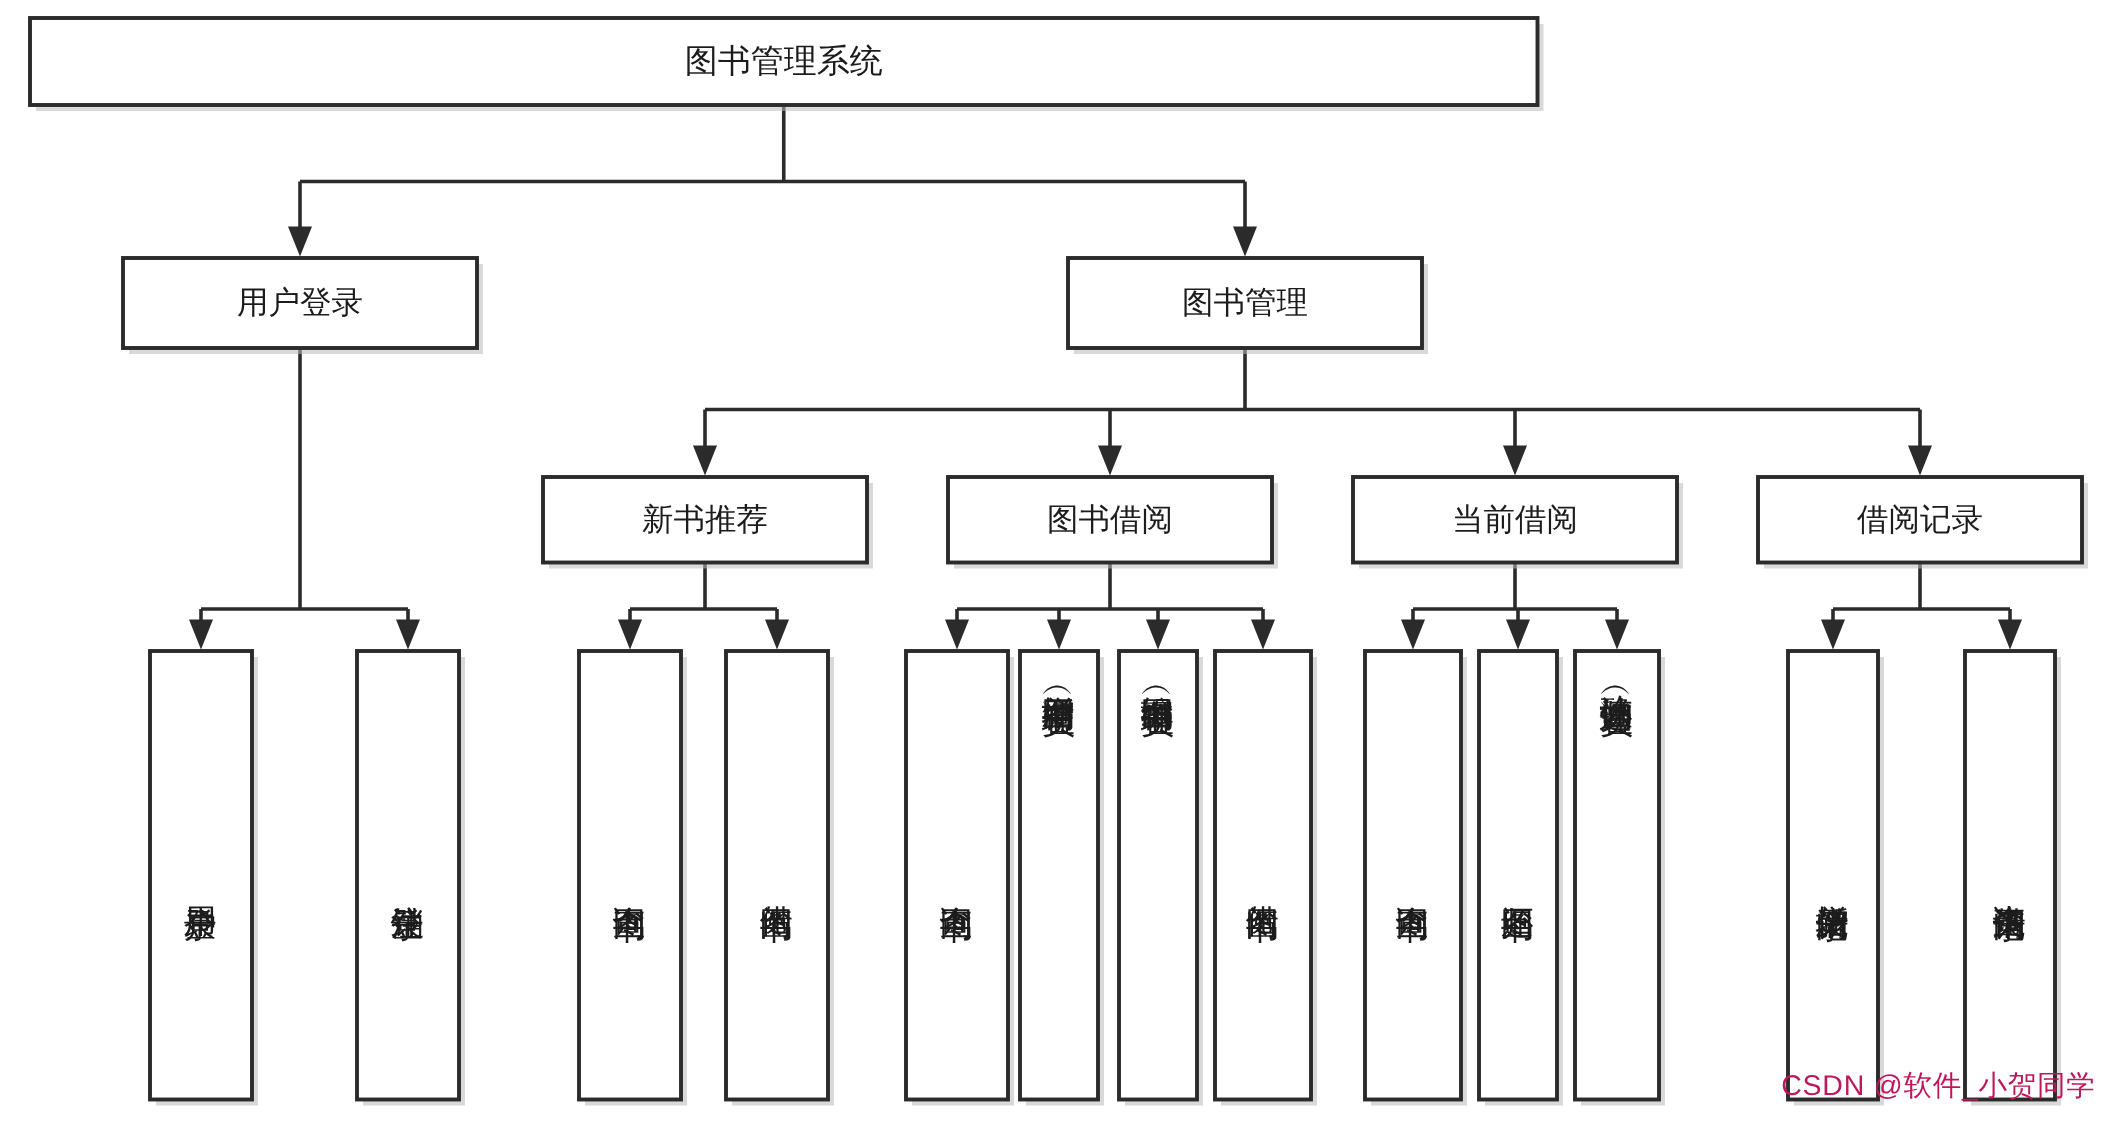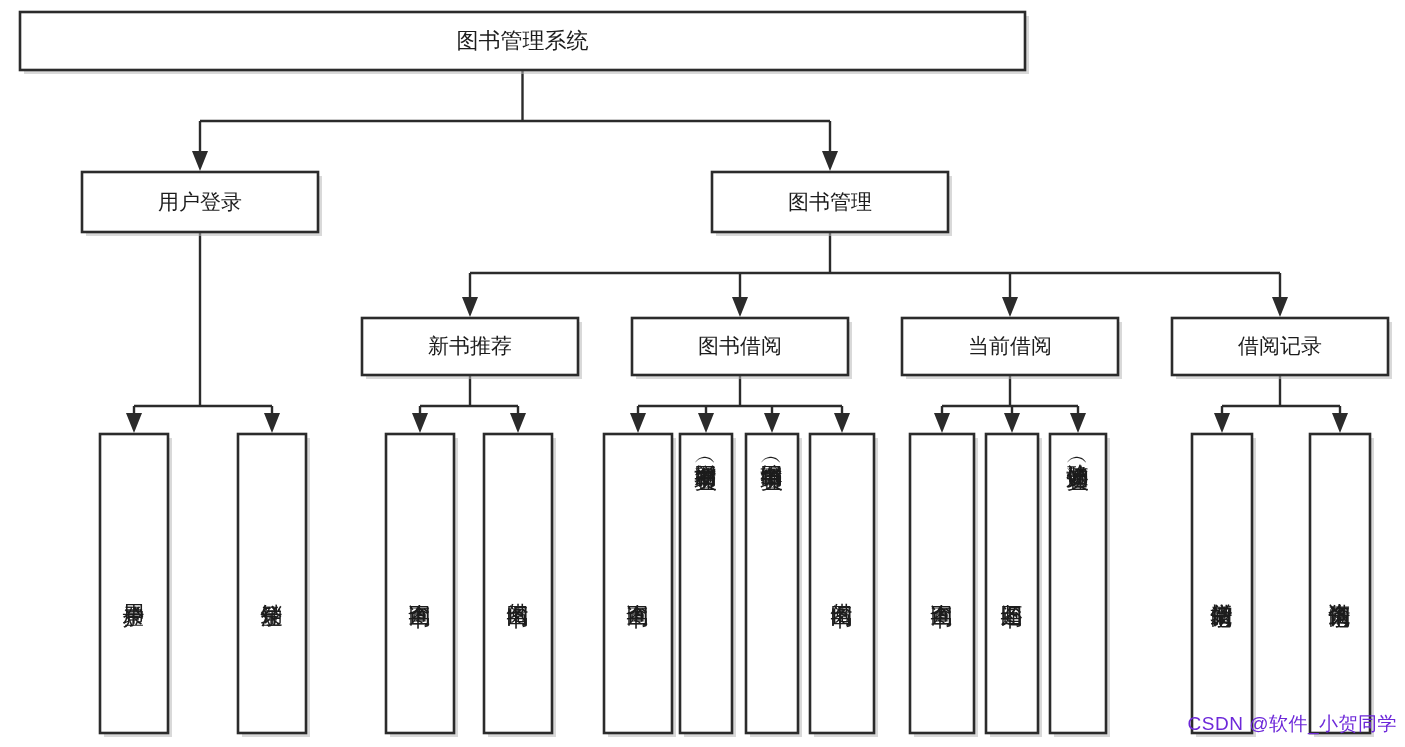--- a/index.html
+++ b/index.html
@@ -77,21 +77,21 @@
     color: #1c1c1c;
     letter-spacing: 1px;
     white-space: nowrap;
   }
   .watermark {
     position: absolute;
     right: 8px;
     bottom: 6px;
     font-family: "Liberation Sans", "DejaVu Sans", sans-serif;
     font-size: 19px;
-    color: #6d28d9;
+    color: #be185d;
     letter-spacing: 0.5px;
     white-space: nowrap;
   }
 </style>
 </head>
 <body>
 
 <div id="diagram-root">
 
   <svg class="diagram-svg" viewBox="0 0 1405 747">

